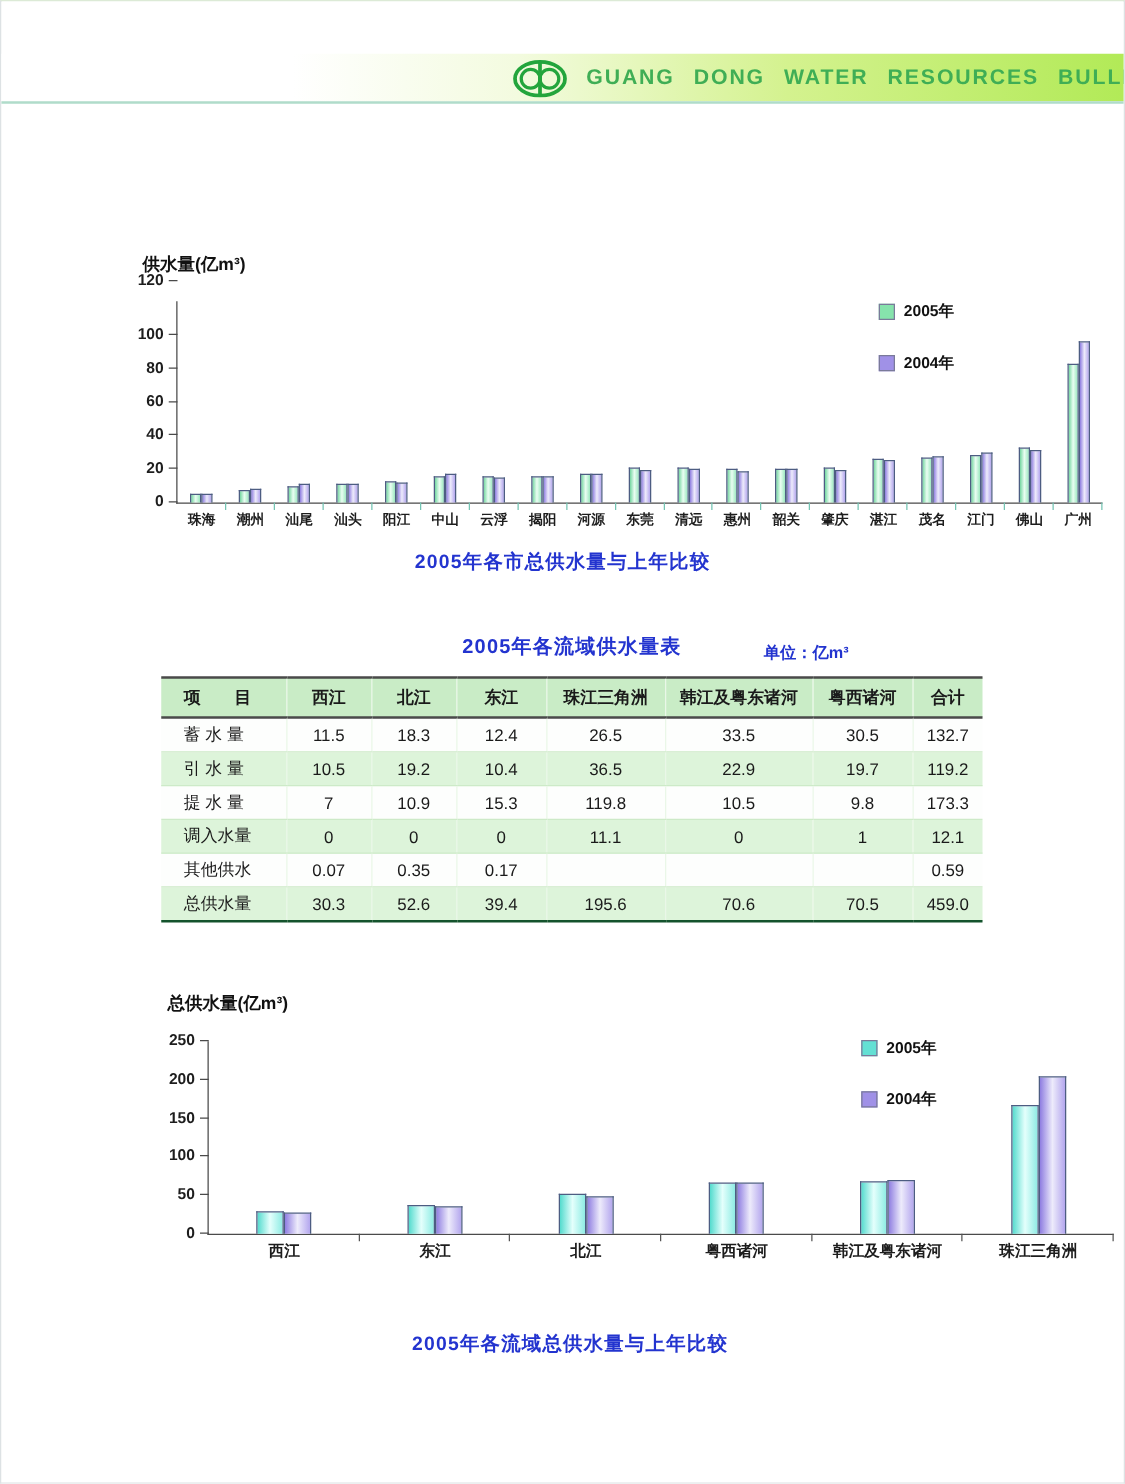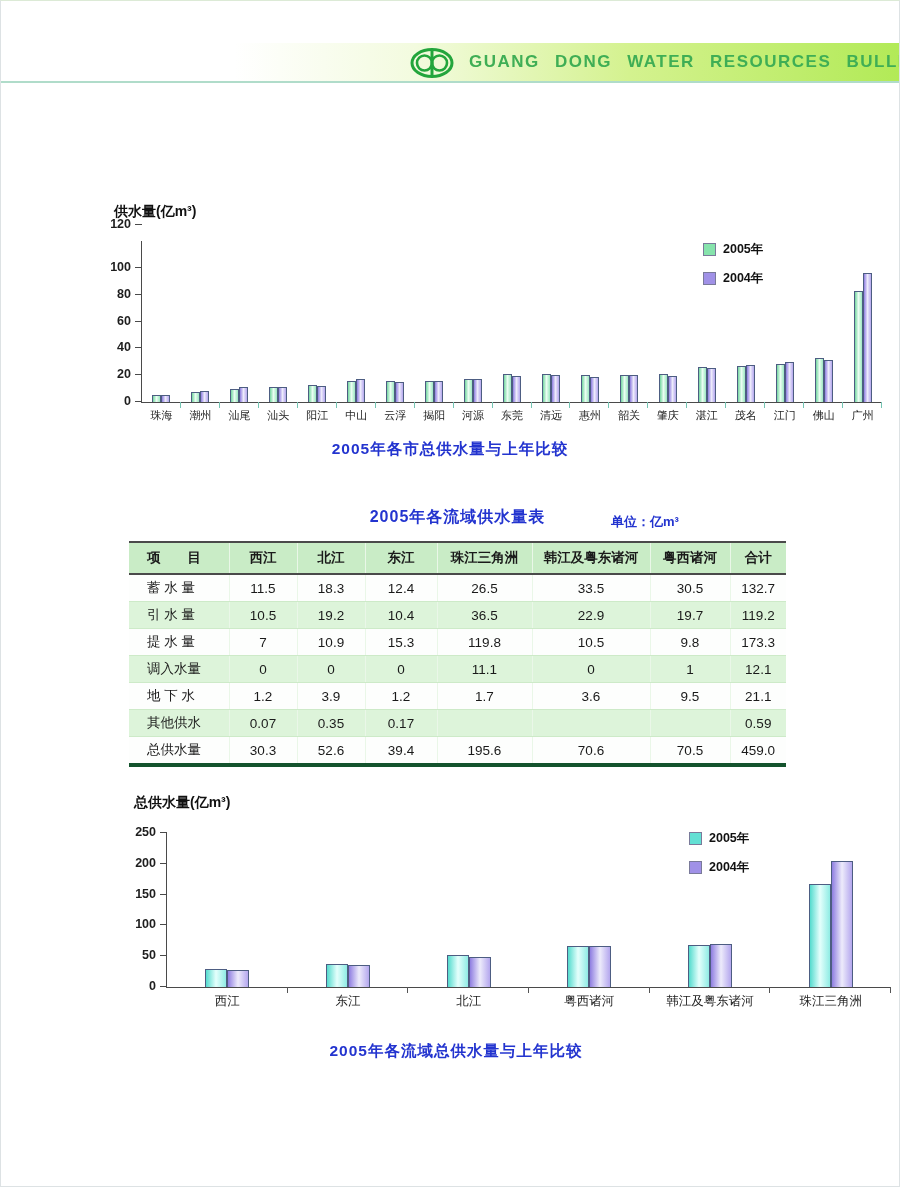--- a/index.html
+++ b/index.html
@@ -24,47 +24,47 @@
   .groups{position:absolute;left:0;right:0;top:0;bottom:0;display:flex;align-items:flex-end;}
   .group{flex:1;height:100%;position:relative;display:flex;align-items:flex-end;justify-content:center;}
   .c1 .group::after{content:"";position:absolute;right:0;bottom:-6px;width:1px;height:6px;background:#74c4b2;}
   .c2 .group::after{content:"";position:absolute;right:0;bottom:-6px;width:1px;height:6px;background:#555;}
   .bars{display:flex;align-items:flex-end;}
   .bar{box-sizing:border-box;border:1px solid #4d5d82;border-bottom:none;}
   .c1 .bar.s0{background:linear-gradient(90deg,#74d7a1 0%,#eafdf2 50%,#9ce8c0 100%);}
   .c1 .bar.s1{background:linear-gradient(90deg,#8f7ee1 0%,#edebfb 50%,#b4a7ee 100%);}
   .c2 .bar.s0{background:linear-gradient(90deg,#54dbce 0%,#e4fffc 50%,#8fece4 100%);}
   .c2 .bar.s1{background:linear-gradient(90deg,#8f7ee1 0%,#edebfb 50%,#b4a7ee 100%);}
-  .xlab{position:absolute;top:100%;margin-top:6px;left:50%;transform:translateX(-50%);white-space:nowrap;color:#1d1d1d;font-weight:normal;}
+  .xlab{position:absolute;top:100%;margin-top:6px;left:50%;transform:translateX(-50%);white-space:nowrap;color:#1d1d1d;font-weight:bold;}
   .c1 .xlab{font-size:11px;}
   .c2 .xlab{font-size:12.5px;}
   .ytick{position:absolute;left:-7px;width:7px;height:1px;background:#4a4a4a;}
   .ylab{position:absolute;right:11px;top:-7px;font-size:12.5px;color:#1d1d1d;font-weight:bold;white-space:nowrap;}
-  .legend{position:absolute;display:flex;flex-direction:column;gap:12px;}
+  .legend{position:absolute;display:flex;flex-direction:column;gap:24px;}
   .l1{left:702px;top:240px;}
   .l2{left:688px;top:829px;}
   .leg-item{display:flex;align-items:center;gap:7px;}
   .swatch{width:13px;height:13px;border:1px solid #7a7a9a;box-sizing:border-box;}
   .leg-label{font-size:12.5px;font-weight:bold;color:#111;}
   .chart-title{position:absolute;left:0;right:0;text-align:center;color:#2334cf;font-weight:bold;font-size:15.5px;letter-spacing:1px;}
   .t1{top:438px;}
-  .t2{top:1040px;margin-left:12px;}
+  .t2{top:1064px;margin-left:12px;}
 
   
   .table-title{position:absolute;left:128px;width:657px;top:506px;text-align:center;
         color:#2334cf;font-weight:bold;font-size:16px;letter-spacing:1px;}
   .table-unit{position:absolute;left:610px;top:512px;color:#2334cf;font-weight:bold;font-size:13px;}
   .basin-table{position:absolute;left:128px;top:540px;width:657px;border-collapse:collapse;
         font-size:13.5px;color:#1a1a1a;}
   .basin-table th{height:28px;background:#c9ecc6;font-weight:bold;text-align:center;
         border-top:2px solid #4a4a4a;border-bottom:2px solid #4a4a4a;}
   .basin-table td{height:24px;text-align:center;font-weight:normal;border-bottom:1px solid #cdeac8;}
   .basin-table tbody tr:nth-child(even){background:#ddf4da;}
   .basin-table tbody tr:nth-child(odd){background:#fdfefd;}
-  .basin-table tbody tr:last-child td{border-bottom:4px solid #14532d;}
+  .basin-table tbody tr:last-child td{border-bottom:2px solid #14532d;}
   .basin-table th:first-child,.basin-table td:first-child{text-align:left;padding-left:18px;}
   .basin-table th+th,.basin-table td+td{border-left:1px solid #eaf7e8;}
 </style>
 </head>
 <body>
 
 <div class="page">
 
   <div class="band">
     <svg class="logo" width="46" height="30" viewBox="0 0 46 30">
@@ -308,30 +308,20 @@
           <td>调入水量</td>
           <td>0</td>
           <td>0</td>
           <td>0</td>
           <td>11.1</td>
           <td>0</td>
           <td>1</td>
           <td>12.1</td>
         </tr>
         <tr>
-          <td>地 下 水</td>
-          <td>1.2</td>
-          <td>3.9</td>
-          <td>1.2</td>
-          <td>1.7</td>
-          <td>3.6</td>
-          <td>9.5</td>
-          <td>21.1</td>
-        </tr>
-        <tr>
           <td>其他供水</td>
           <td>0.07</td>
           <td>0.35</td>
           <td>0.17</td>
           <td></td>
           <td></td>
           <td></td>
           <td>0.59</td>
         </tr>
         <tr>

